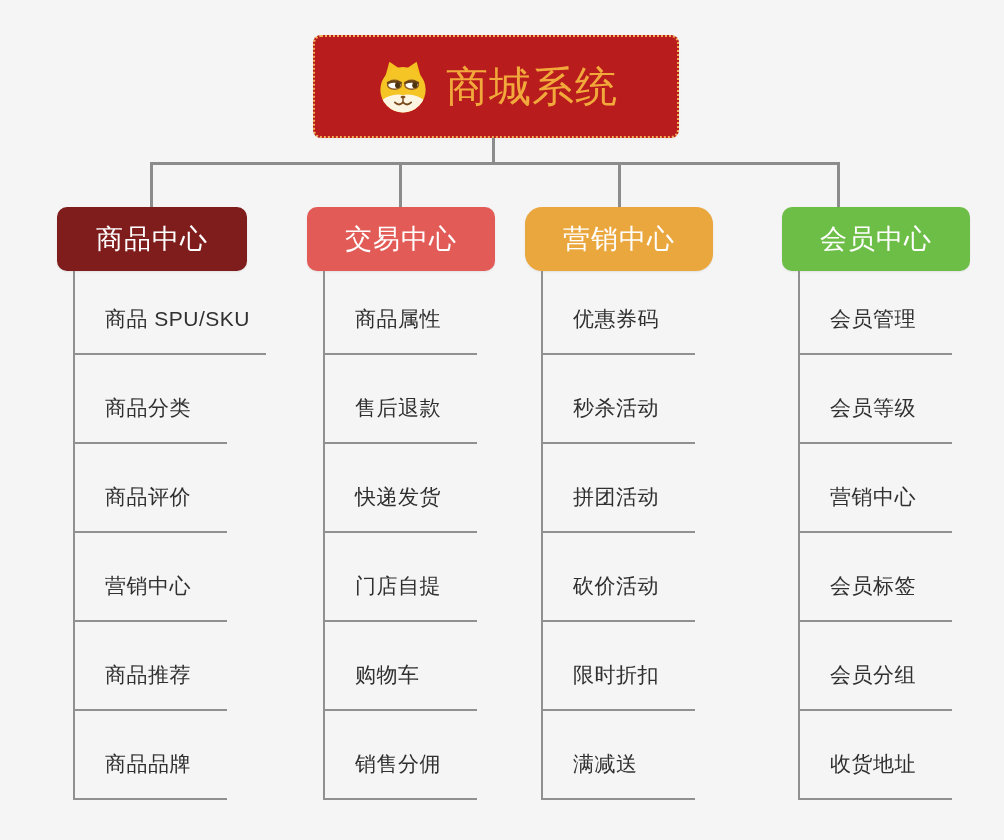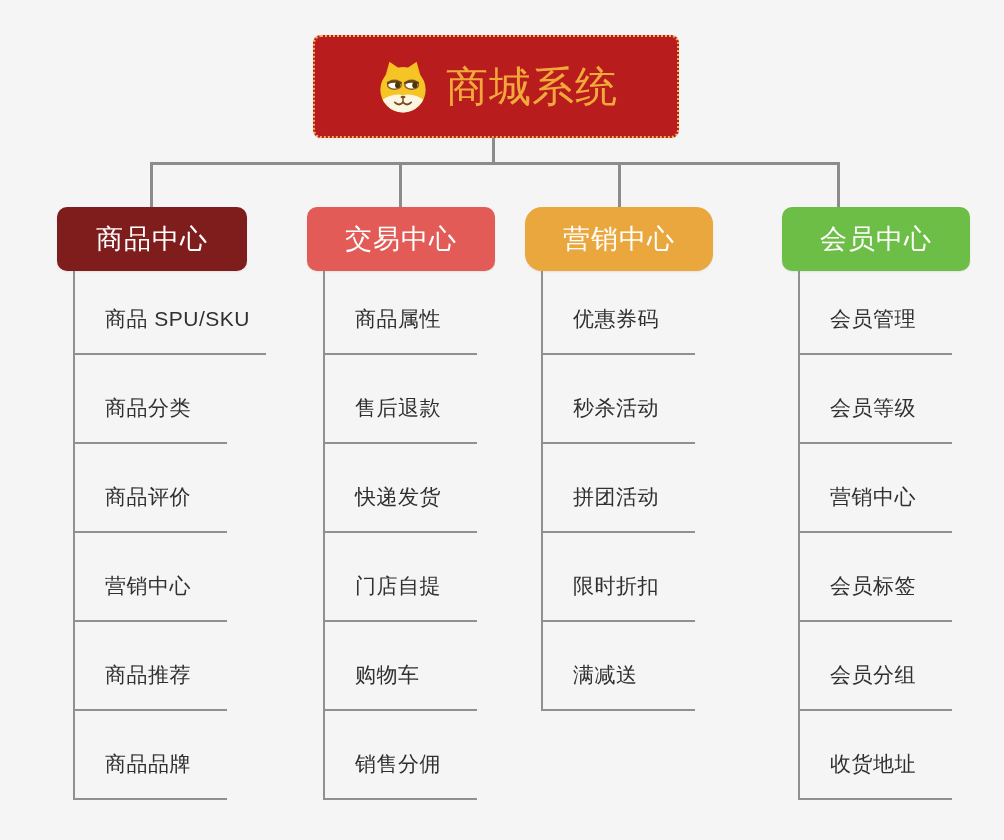--- a/index.html
+++ b/index.html
@@ -131,20 +131,21 @@
   </div>
 
   <div class="branch">
     <div class="branch-header" style="background: rgb(234, 167, 62); border-radius: 17px;">
       <span class="branch-label">营销中心</span>
     </div>
     <ul class="children">
           <li class="child">优惠券码</li>
           <li class="child">秒杀活动</li>
           <li class="child">拼团活动</li>
+          <li class="child">砍价活动</li>
           <li class="child">限时折扣</li>
           <li class="child">满减送</li>
         </ul>
   </div>
 
   <div class="branch">
     <div class="branch-header" style="background: rgb(109, 190, 70);">
       <span class="branch-label">会员中心</span>
     </div>
     <ul class="children">

